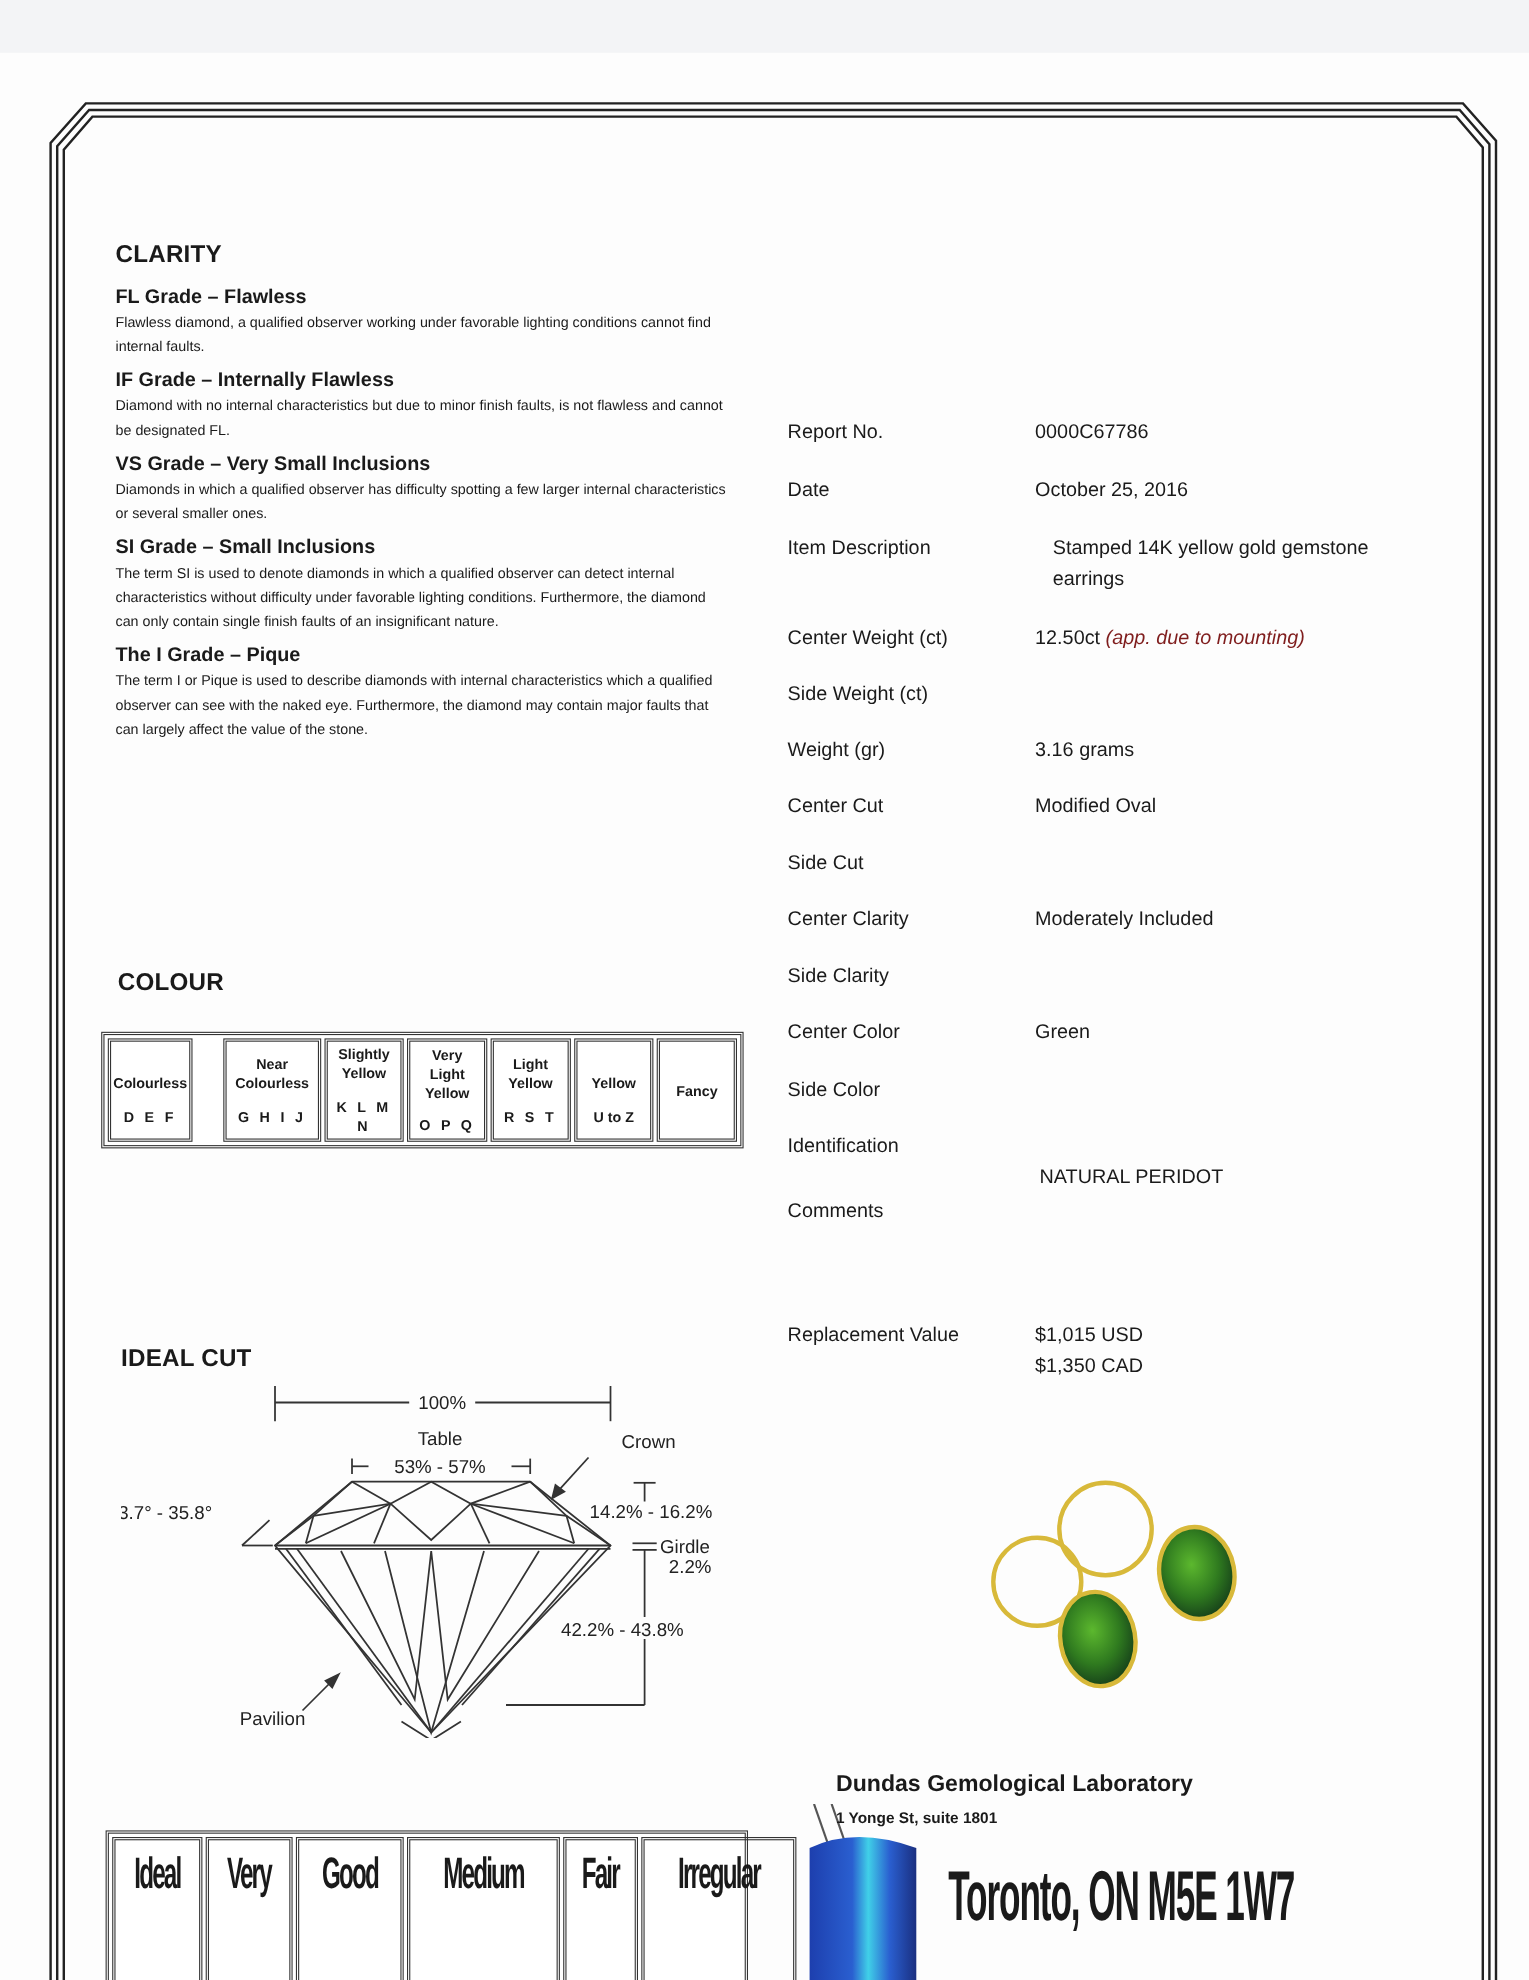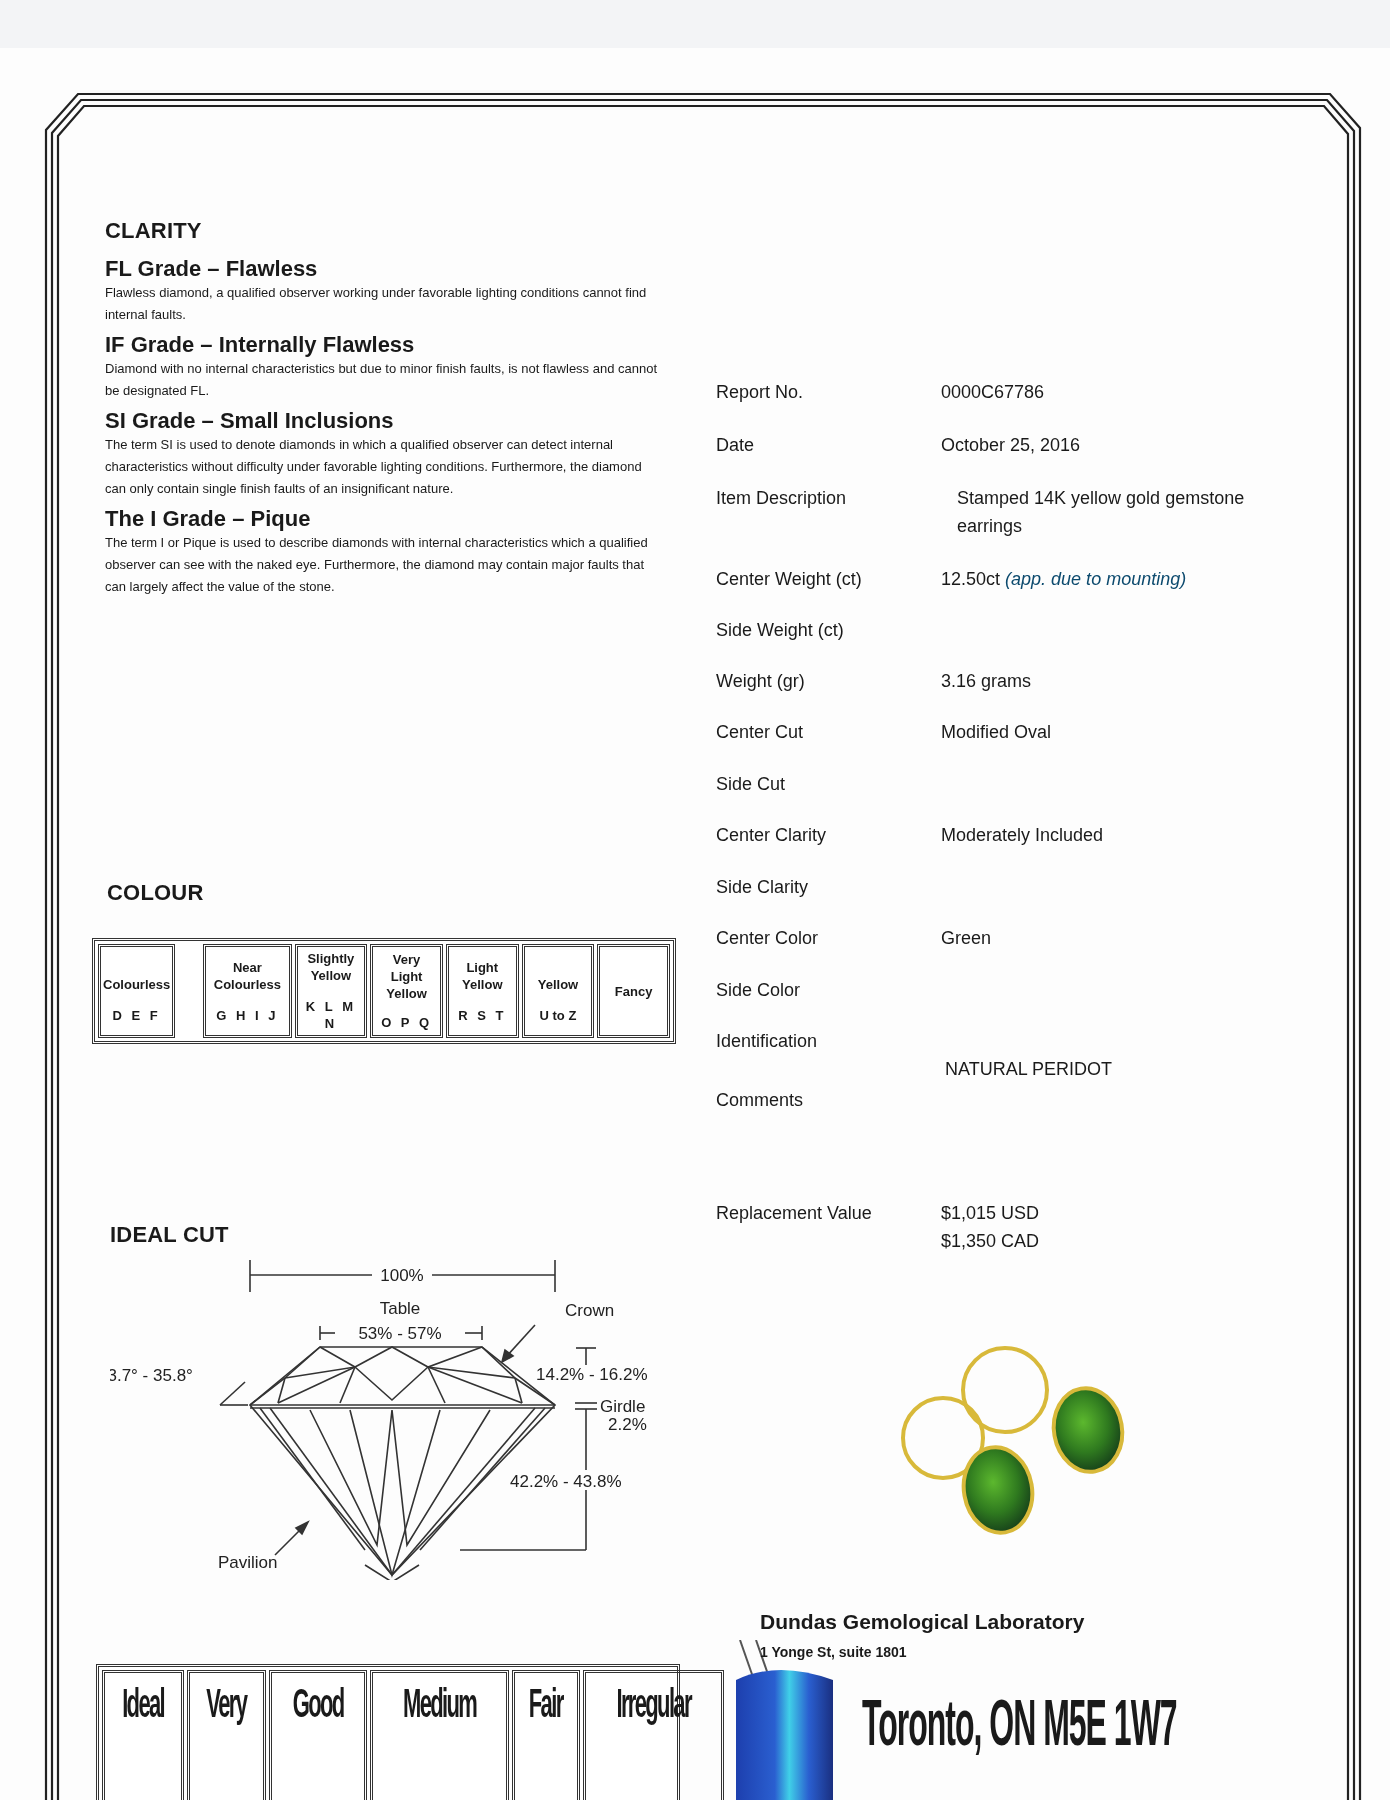--- a/index.html
+++ b/index.html
@@ -8,21 +8,21 @@
       background:#f3f4f6;
       font-family:"Liberation Sans", sans-serif; color:#1a1a1a;
     }
     .page {
       position:absolute; left:0; top:48px; width:1390px; height:1752px;
       background:#fdfdfd;
     }
     .frame { position:absolute; left:0; top:0; width:1390px; height:1800px; pointer-events:none; }
     .abs { position:absolute; }
     .h-section { font-weight:bold; font-size:22px; letter-spacing:0.2px; }
-    .grade-title { font-weight:bold; font-size:22px; margin:0; }
+    .grade-title { font-weight:bold; font-size:18px; margin:0; }
     .grade-desc { font-size:13px; line-height:22px; margin:0; }
     .clarity { left:105px; top:218px; width:560px; }
     .clarity .grade { margin-bottom:2px; }
     .clarity .grade-title { margin-top:6px; line-height:26px; }
 
     .colour-title { left:107px; top:880px; }
     .colour-table {
       left:92px; top:938px; width:584px; height:106px;
       border:3px double #333; box-sizing:border-box; padding:3px;
       display:flex; gap:3px; background:#fff;
@@ -48,21 +48,21 @@
       flex:1; border:3px double #333; box-sizing:border-box; text-align:center;
       font-weight:bold; font-size:40px; letter-spacing:-3px; transform-origin:top;
       padding-top:8px; font-family:"Liberation Sans", sans-serif;
     }
     .cut-cell span { display:inline-block; transform:scaleX(0.55); }
 
     .report { left:716px; top:0; width:560px; }
     .row { position:absolute; left:0; width:560px; font-size:18px; }
     .row .lbl { position:absolute; left:0; }
     .row .val { position:absolute; left:225px; width:320px; line-height:28px; }
-    .note { color:#0c4a6e; font-style:italic; }
+    .note { color:#7f1d1d; font-style:italic; }
 
     .earrings { left:895px; top:1330px; width:240px; height:230px; }
 
     .lab { left:760px; top:1610px; width:400px; text-align:left; }
     .lab-name { font-weight:bold; font-size:21px; }
     .lab-addr { font-weight:bold; font-size:14px; margin-top:10px; }
     .lab-city {
       position:absolute; left:862px; top:1686px; font-weight:bold; font-size:64px;
       transform:scaleX(0.5); transform-origin:left top; white-space:nowrap; letter-spacing:-2px;
     }
@@ -83,20 +83,24 @@
 
 <div class="abs h-section" style="left:105px;top:218px;">CLARITY</div>
 <div class="abs clarity" style="top:250px;">
   <div class="grade">
     <p class="grade-title">FL Grade – Flawless</p>
     <p class="grade-desc">Flawless diamond, a qualified observer working under favorable lighting conditions cannot find internal faults.</p>
   </div>
   <div class="grade">
     <p class="grade-title">IF Grade – Internally Flawless</p>
     <p class="grade-desc">Diamond with no internal characteristics but due to minor finish faults, is not flawless and cannot be designated FL.</p>
+  </div>
+  <div class="grade">
+    <p class="grade-title">VS Grade – Very Small Inclusions</p>
+    <p class="grade-desc">Diamonds in which a qualified observer has difficulty spotting a few larger internal characteristics or several smaller ones.</p>
   </div>
   <div class="grade">
     <p class="grade-title">SI Grade – Small Inclusions</p>
     <p class="grade-desc">The term SI is used to denote diamonds in which a qualified observer can detect internal characteristics without difficulty under favorable lighting conditions. Furthermore, the diamond can only contain single finish faults of an insignificant nature.</p>
   </div>
   <div class="grade">
     <p class="grade-title">The I Grade – Pique</p>
     <p class="grade-desc">The term I or Pique is used to describe diamonds with internal characteristics which a qualified observer can see with the naked eye. Furthermore, the diamond may contain major faults that can largely affect the value of the stone.</p>
   </div>
 </div>

